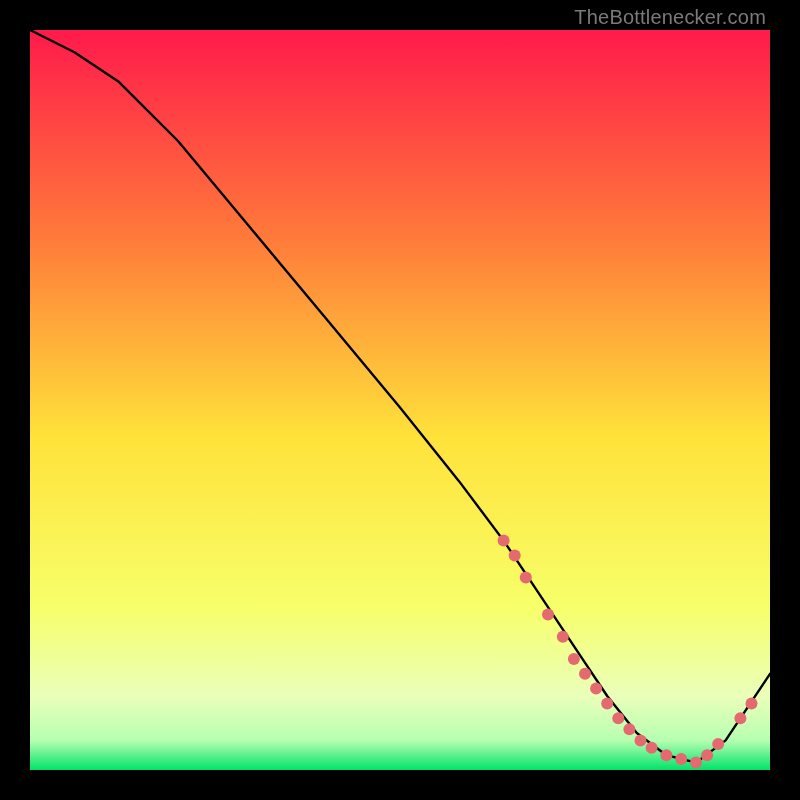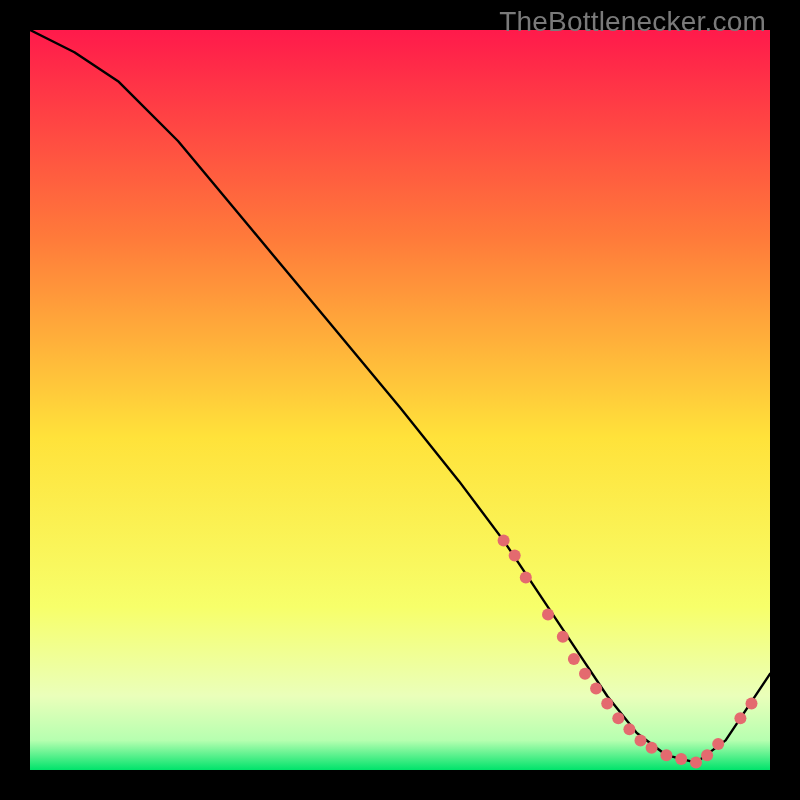--- a/index.html
+++ b/index.html
@@ -17,21 +17,21 @@
     top: 30px;
     width: 740px;
     height: 740px;
     background: #000;
   }
   .watermark {
     position: absolute;
     top: 6px;
     right: 34px;
     color: #7a7a7a;
-    font-size: 28px;
+    font-size: 20px;
     font-weight: 500;
     letter-spacing: 0.2px;
   }
   svg { display: block; }
 </style>
 </head>
 <body>
 
 <div class="frame">
   <svg id="chart-svg" width="740" height="740" viewBox="0 0 740 740">

